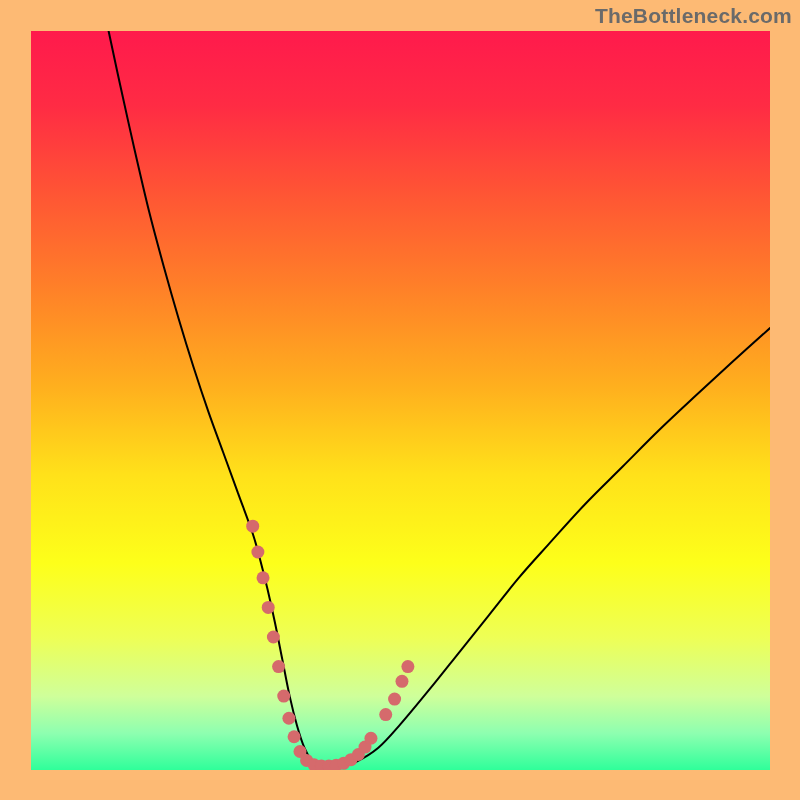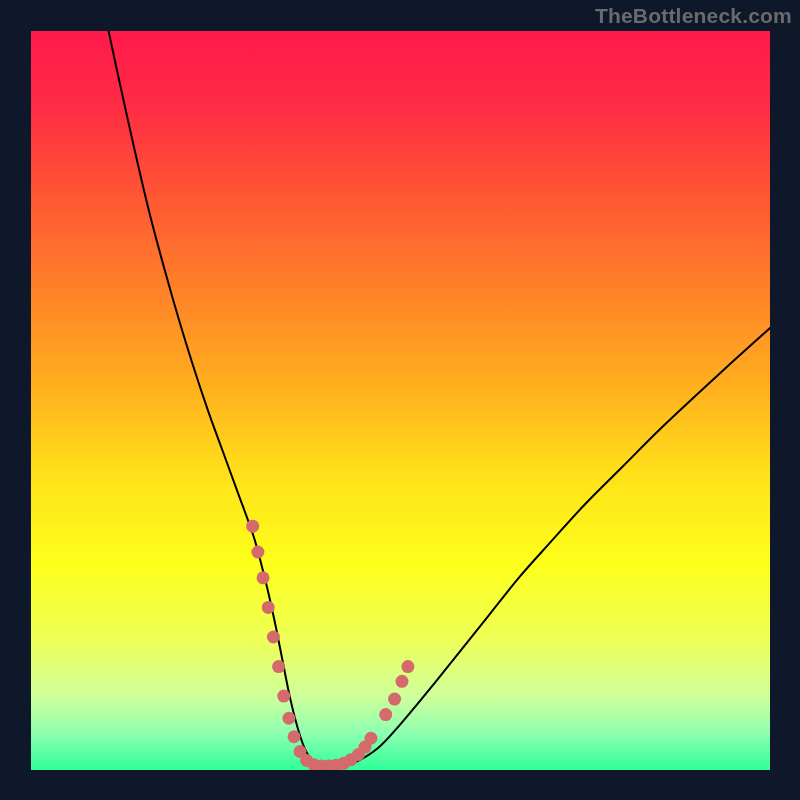--- a/index.html
+++ b/index.html
@@ -7,21 +7,21 @@
     padding: 0;
     width: 800px;
     height: 800px;
     overflow: hidden;
     background: #000;
     font-family: Arial, Helvetica, sans-serif;
   }
   .outer {
     width: 800px;
     height: 800px;
-    background: #0f172a;
+    background: #fdba74;
     position: relative;
   }
   .plot-wrap {
     position: absolute;
     left: 31px;
     top: 31px;
     width: 739px;
     height: 739px;
     overflow: hidden;
   }

